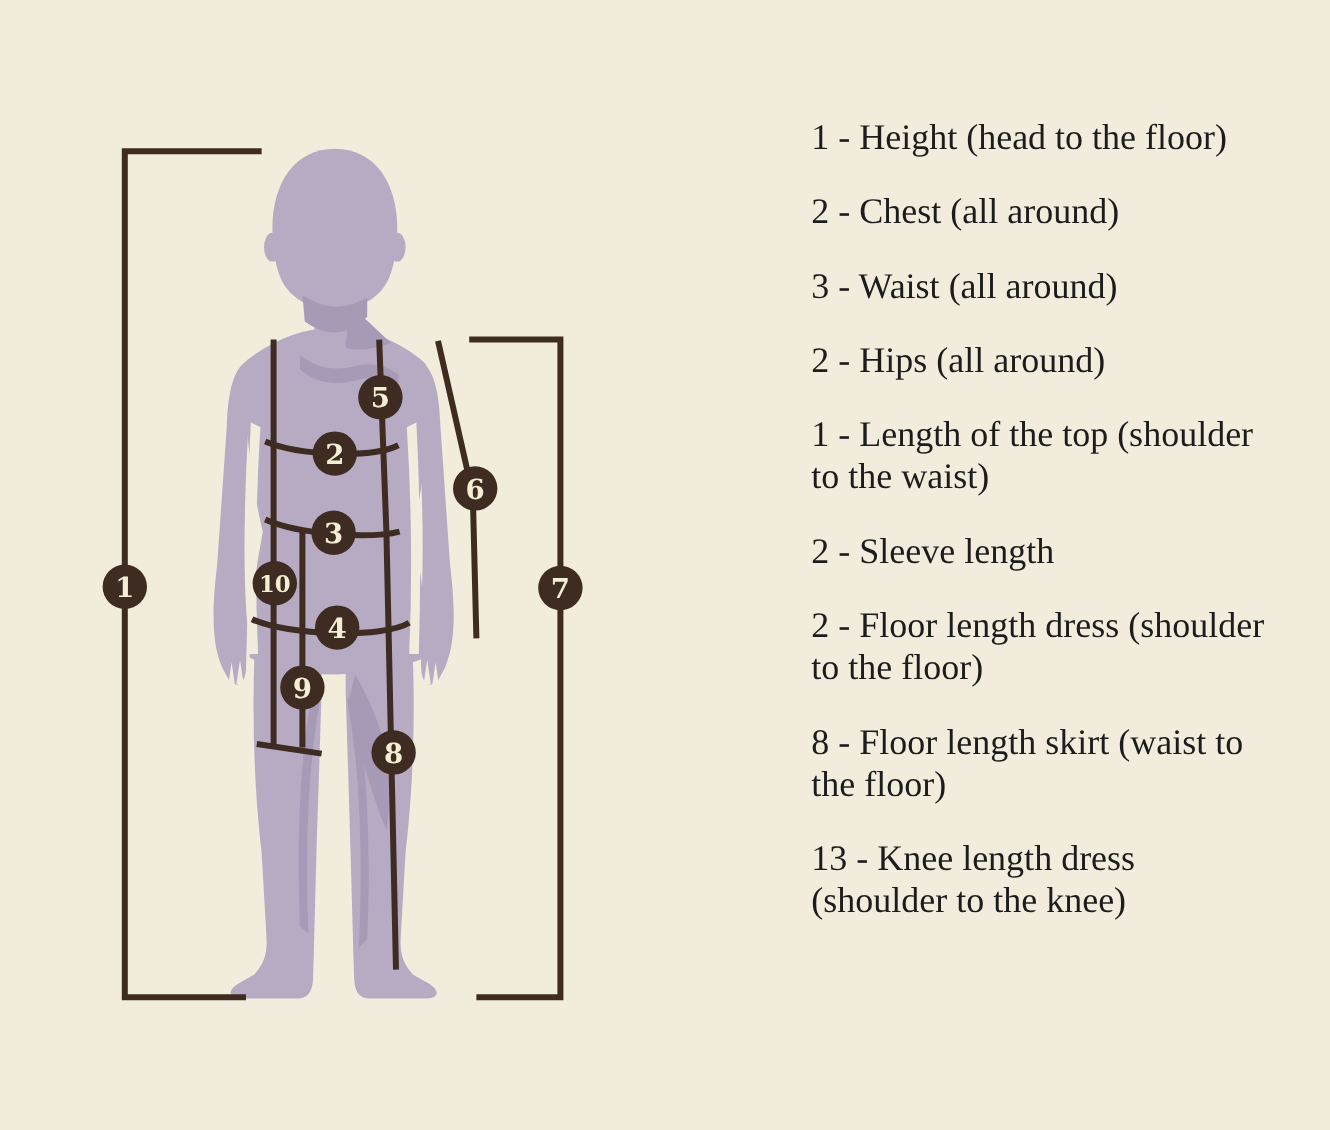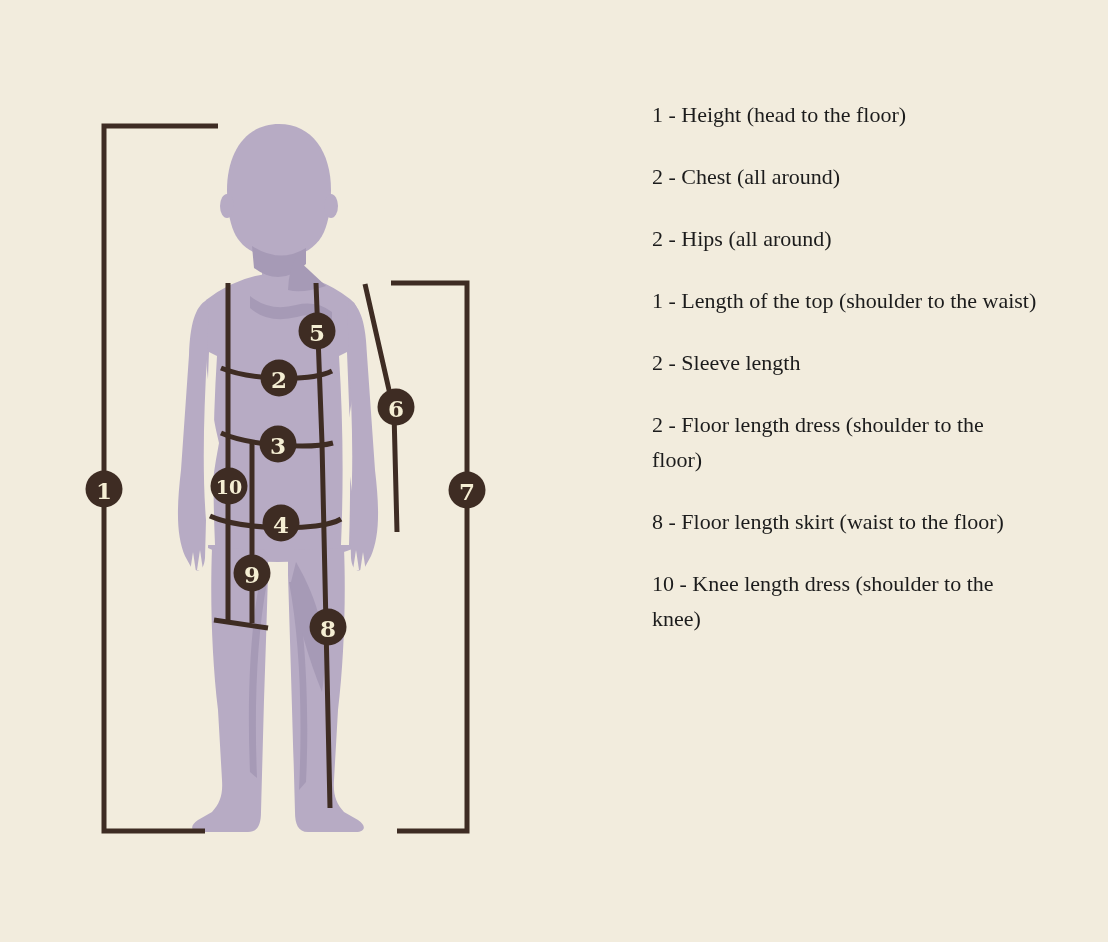--- a/index.html
+++ b/index.html
@@ -24,22 +24,22 @@
   .mline{stroke:var(--line);stroke-width:5;fill:none;stroke-linejoin:miter;stroke-linecap:butt;}
   .marker-circle{fill:var(--marker-fill);}
   .marker-num{
     fill:var(--marker-text);
     font-family:"DejaVu Serif", serif;
     font-weight:bold;font-size:23px;
     text-anchor:middle;dominant-baseline:central;
   }
   .marker-num.small{font-size:19px;}
   .legend{
-    position:absolute;left:652px;top:97px;width:386px;
-    color:var(--legend-text);font-size:22px;line-height:35px;
+    position:absolute;left:676px;top:97px;width:386px;
+    color:var(--legend-text);font-size:30px;line-height:35px;
   }
   .legend-item{margin:0 0 27px 0;}
 </style>
 </head>
 <body>
 
 <div class="canvas">
 
   <svg class="diagram" width="620" height="942" viewBox="0 0 620 942">
 
@@ -121,20 +121,21 @@
         <circle cx="252" cy="573" r="18.5" class="marker-circle"></circle>
         <text x="252" y="574" class="marker-num">9</text>
         <circle cx="229" cy="486" r="18.5" class="marker-circle"></circle>
         <text x="229" y="487" class="marker-num small">10</text>
       </g>
   </svg>
 
   <div class="legend">
     <p class="legend-item">1 - Height (head to the floor)</p>
     <p class="legend-item">2 - Chest (all around)</p>
+    <p class="legend-item">3 - Waist (all around)</p>
     <p class="legend-item">2 - Hips (all around)</p>
     <p class="legend-item">1 - Length of the top (shoulder to the waist)</p>
     <p class="legend-item">2 - Sleeve length</p>
     <p class="legend-item">2 - Floor length dress (shoulder to the floor)</p>
     <p class="legend-item">8 - Floor length skirt (waist to the floor)</p>
-    <p class="legend-item">10 - Knee length dress (shoulder to the knee)</p>
+    <p class="legend-item">13 - Knee length dress (shoulder to the knee)</p>
   </div>
 </div>
 
 </body></html>

